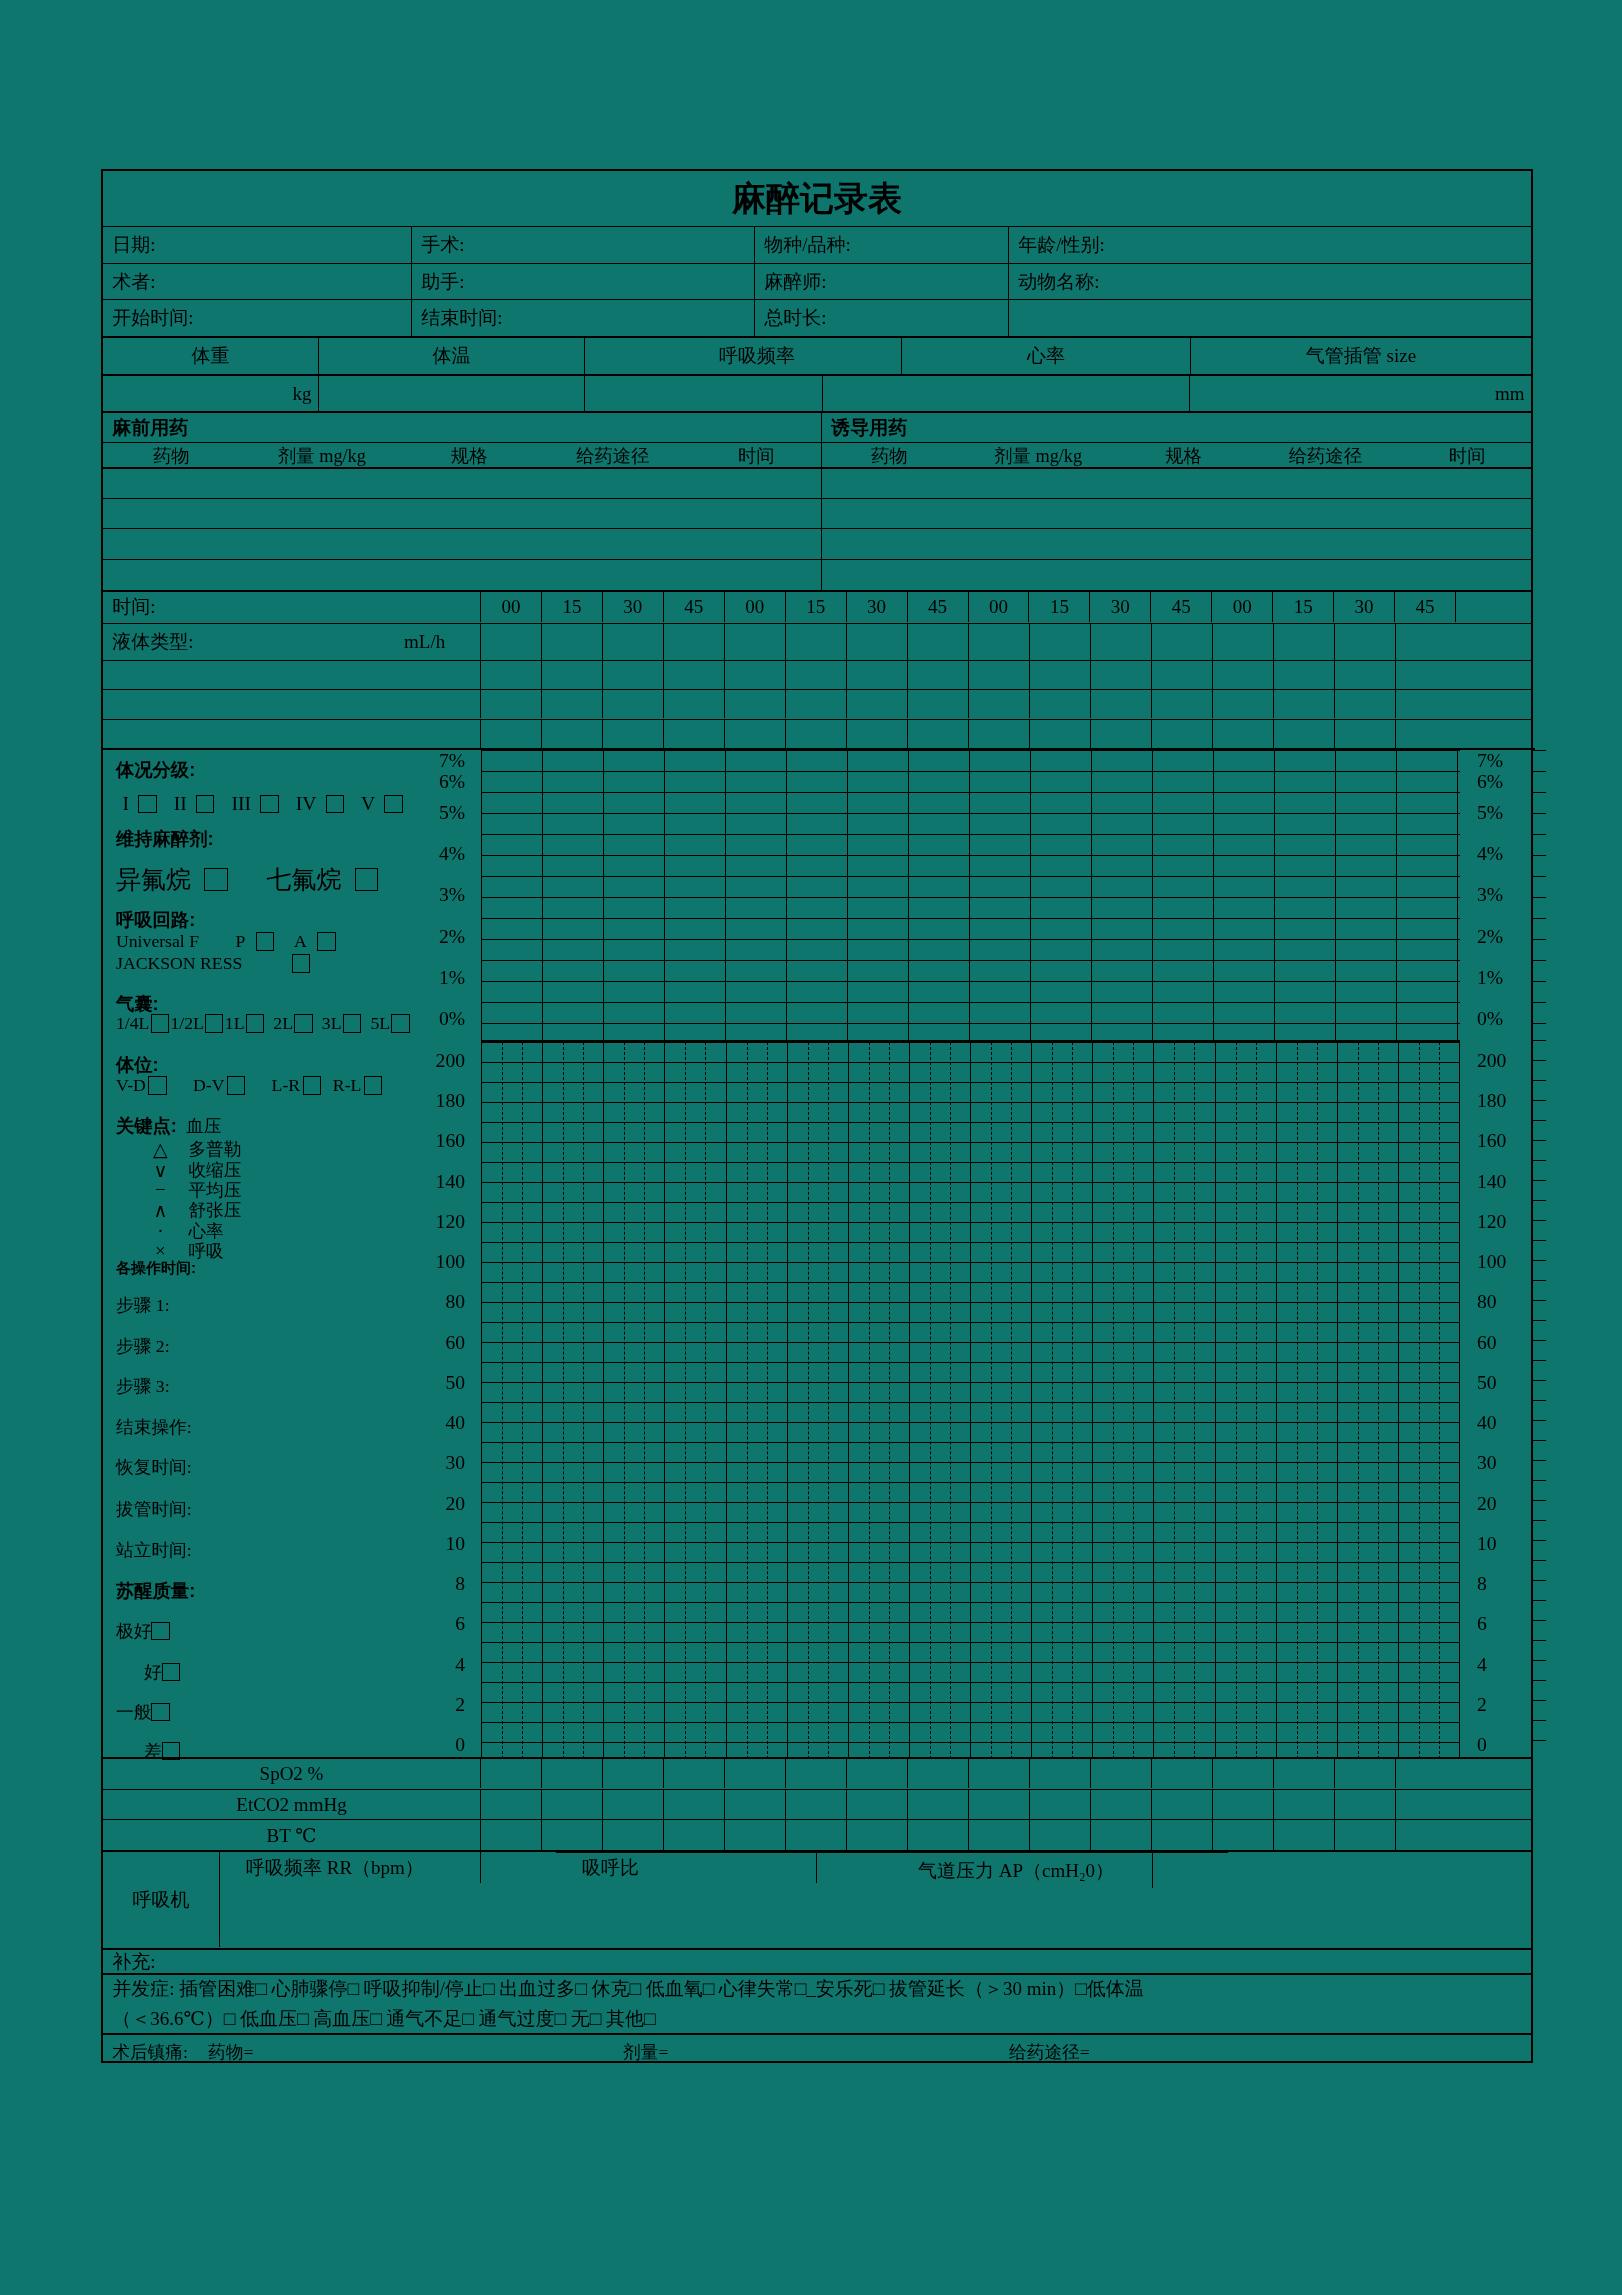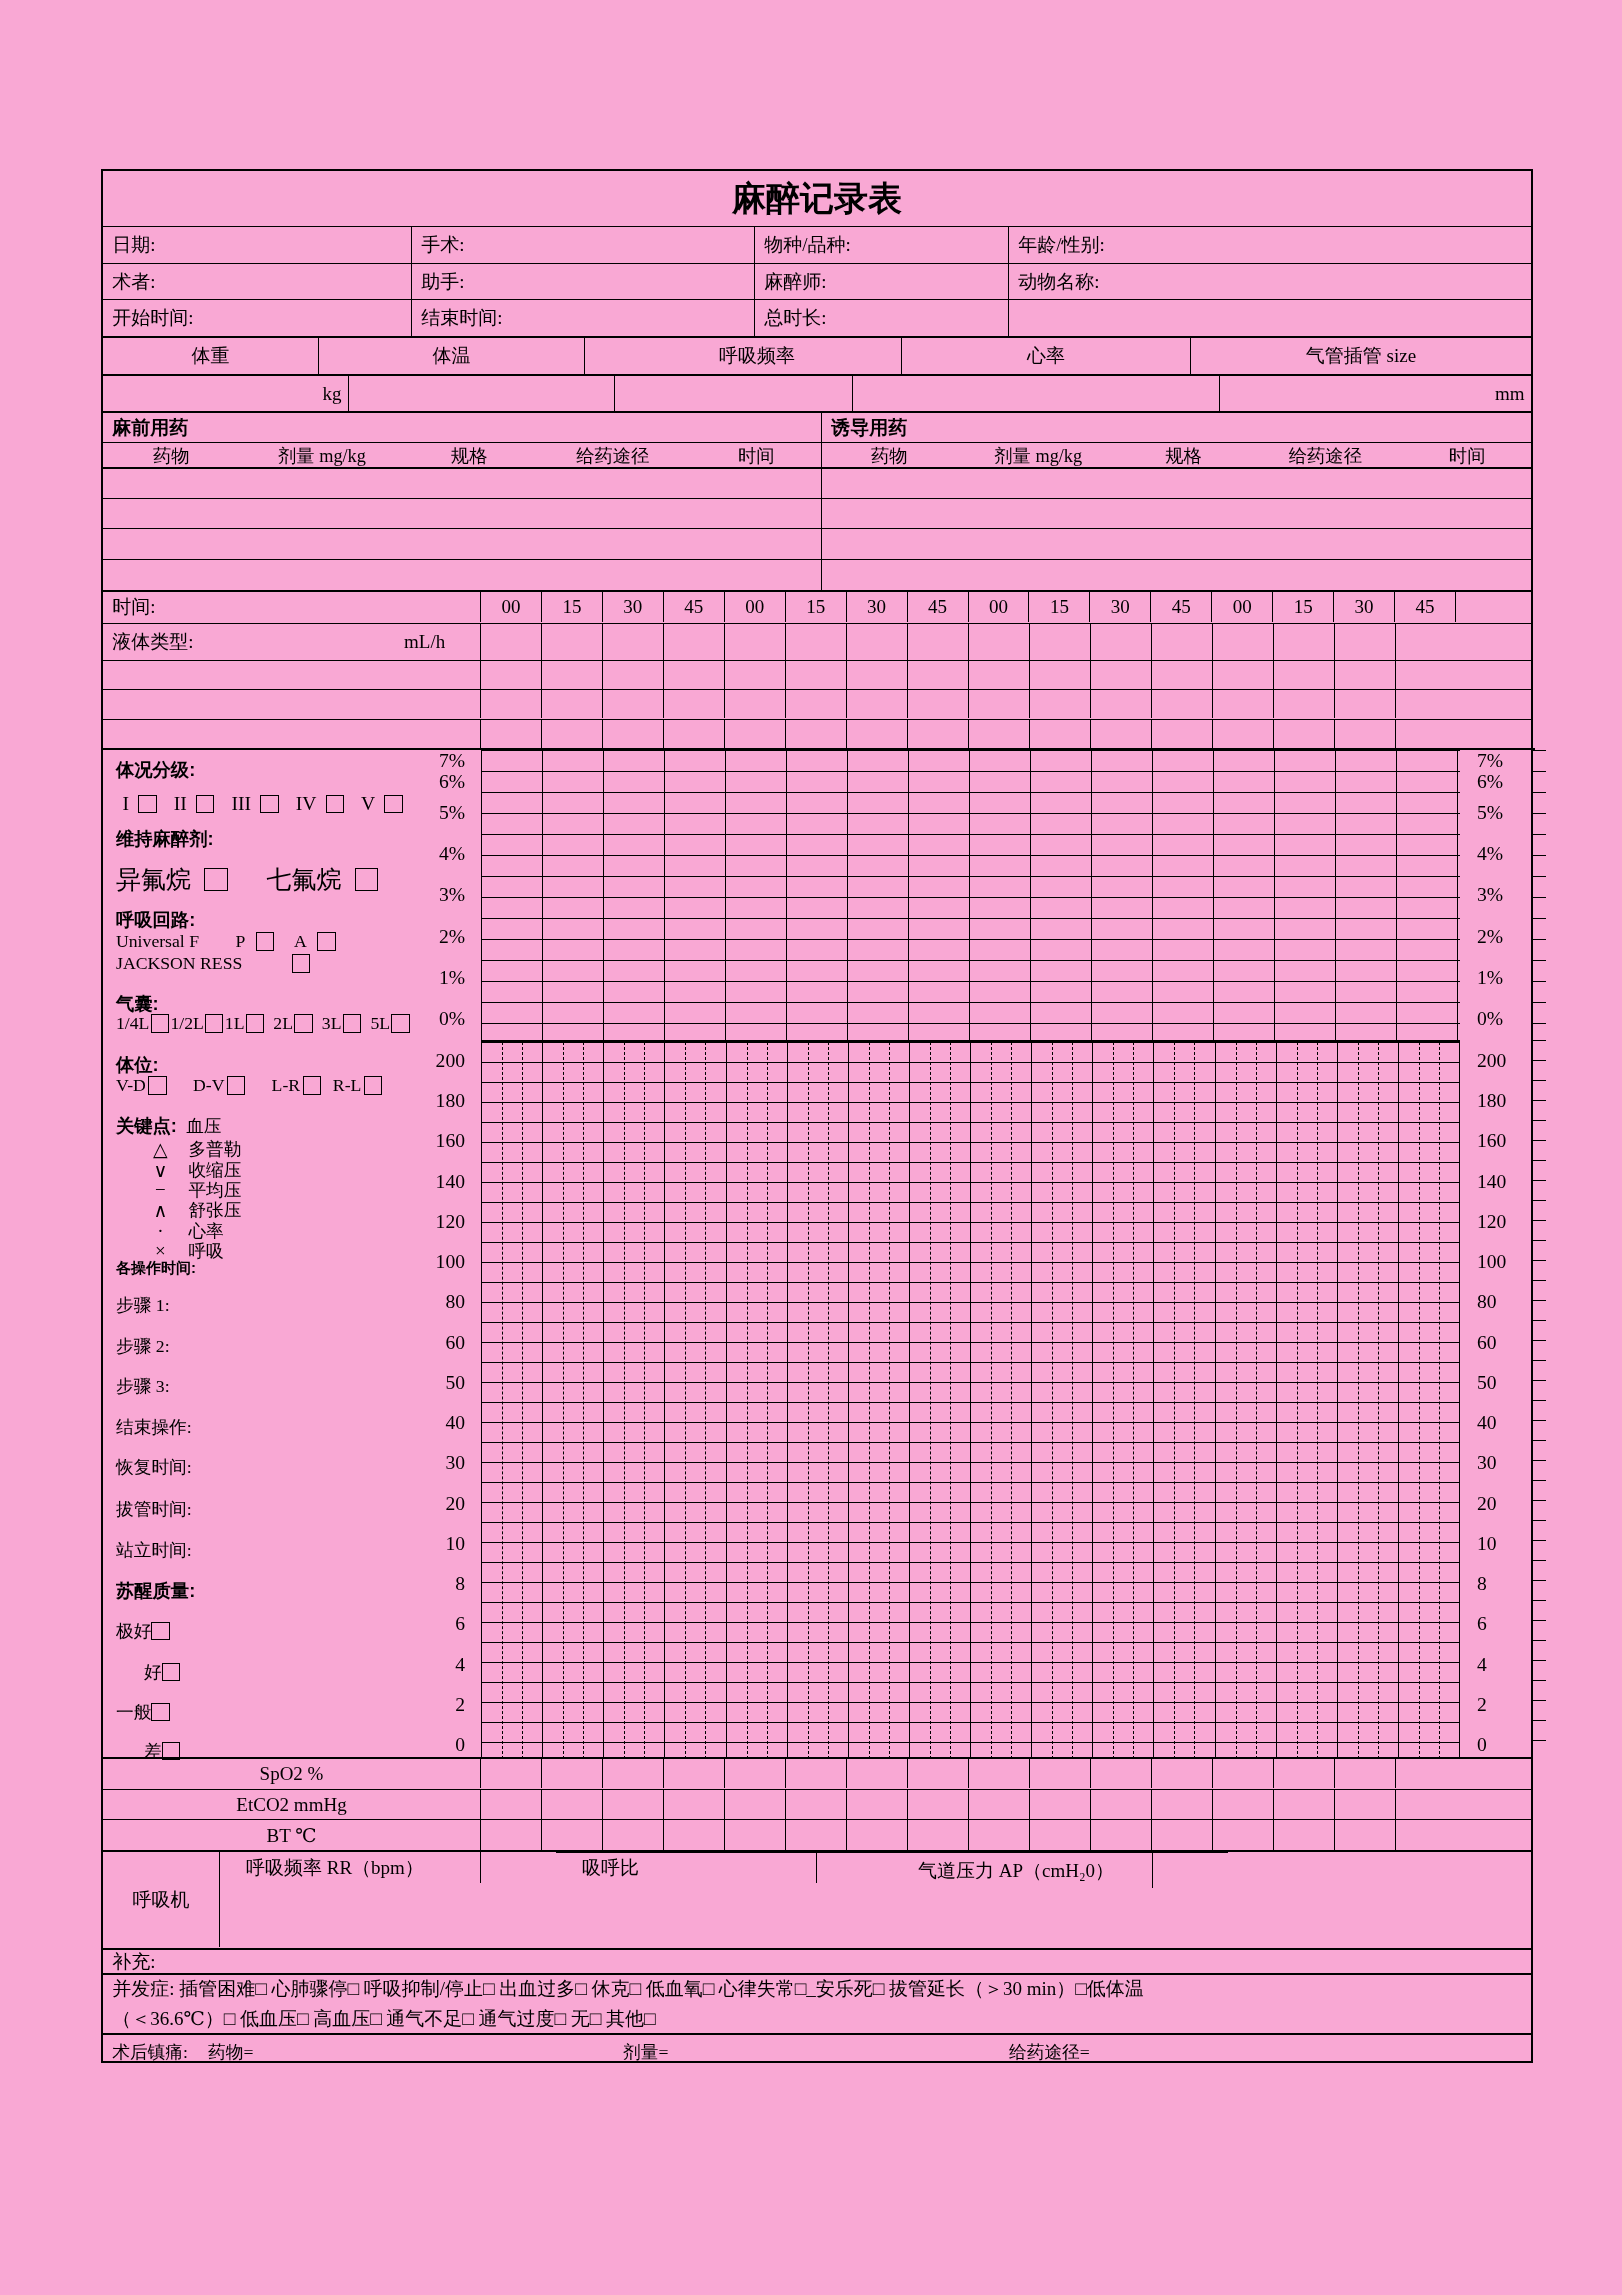--- a/index.html
+++ b/index.html
@@ -1,16 +1,16 @@
 <!DOCTYPE html>
 <html style="font-size:10.5px"><head>
 <meta charset="utf-8">
 <style>
   html,body{margin:0;padding:0;background:#fff;}
-  #page{position:relative;width:1623px;height:2295px;background:#f9a8d4;color:#000;
+  #page{position:relative;width:1623px;height:2295px;background:#0f766e;color:#000;
         font-family:"Liberation Serif","DejaVu Serif",serif;}
   #form{position:absolute;left:101px;top:169px;width:1432px;height:1894px;
         border:2.6px solid #000;box-sizing:border-box;}
   .band{position:absolute;left:0;width:100%;box-sizing:border-box;display:flex;}
   .cell{box-sizing:border-box;position:relative;}
   .bl{border-left:1.3px solid #000;}
   .bt2{border-top:1.3px solid #000;}
   .bt3{border-top:2px solid #000;}
   .lab{font-size:19px;padding-left:9.2px;display:flex;align-items:center;white-space:nowrap;}
   .cen{justify-content:center;padding-left:0;}
@@ -126,21 +126,21 @@
         </div>
       <div class="cell lab cen bl" style="width:289px;">
           <span>心率</span>
         </div>
       <div class="cell lab cen bl" style="flex:1;">
           <span>气管插管  size</span>
         </div>
     </div>
 
     <div class="band bt3" style="top:203px;height:37px;">
-      <div class="cell lab right" style="width:215px;margin-left:30px;">
+      <div class="cell lab right" style="width:215px;">
           <span>kg</span>
         </div>
       <div class="cell bl" style="width:266px;"></div>
       <div class="cell bl" style="width:238px;"></div>
       <div class="cell bl" style="width:367px;"></div>
       <div class="cell lab right bl" style="flex:1;">
           <span>mm</span>
         </div>
     </div>
 

